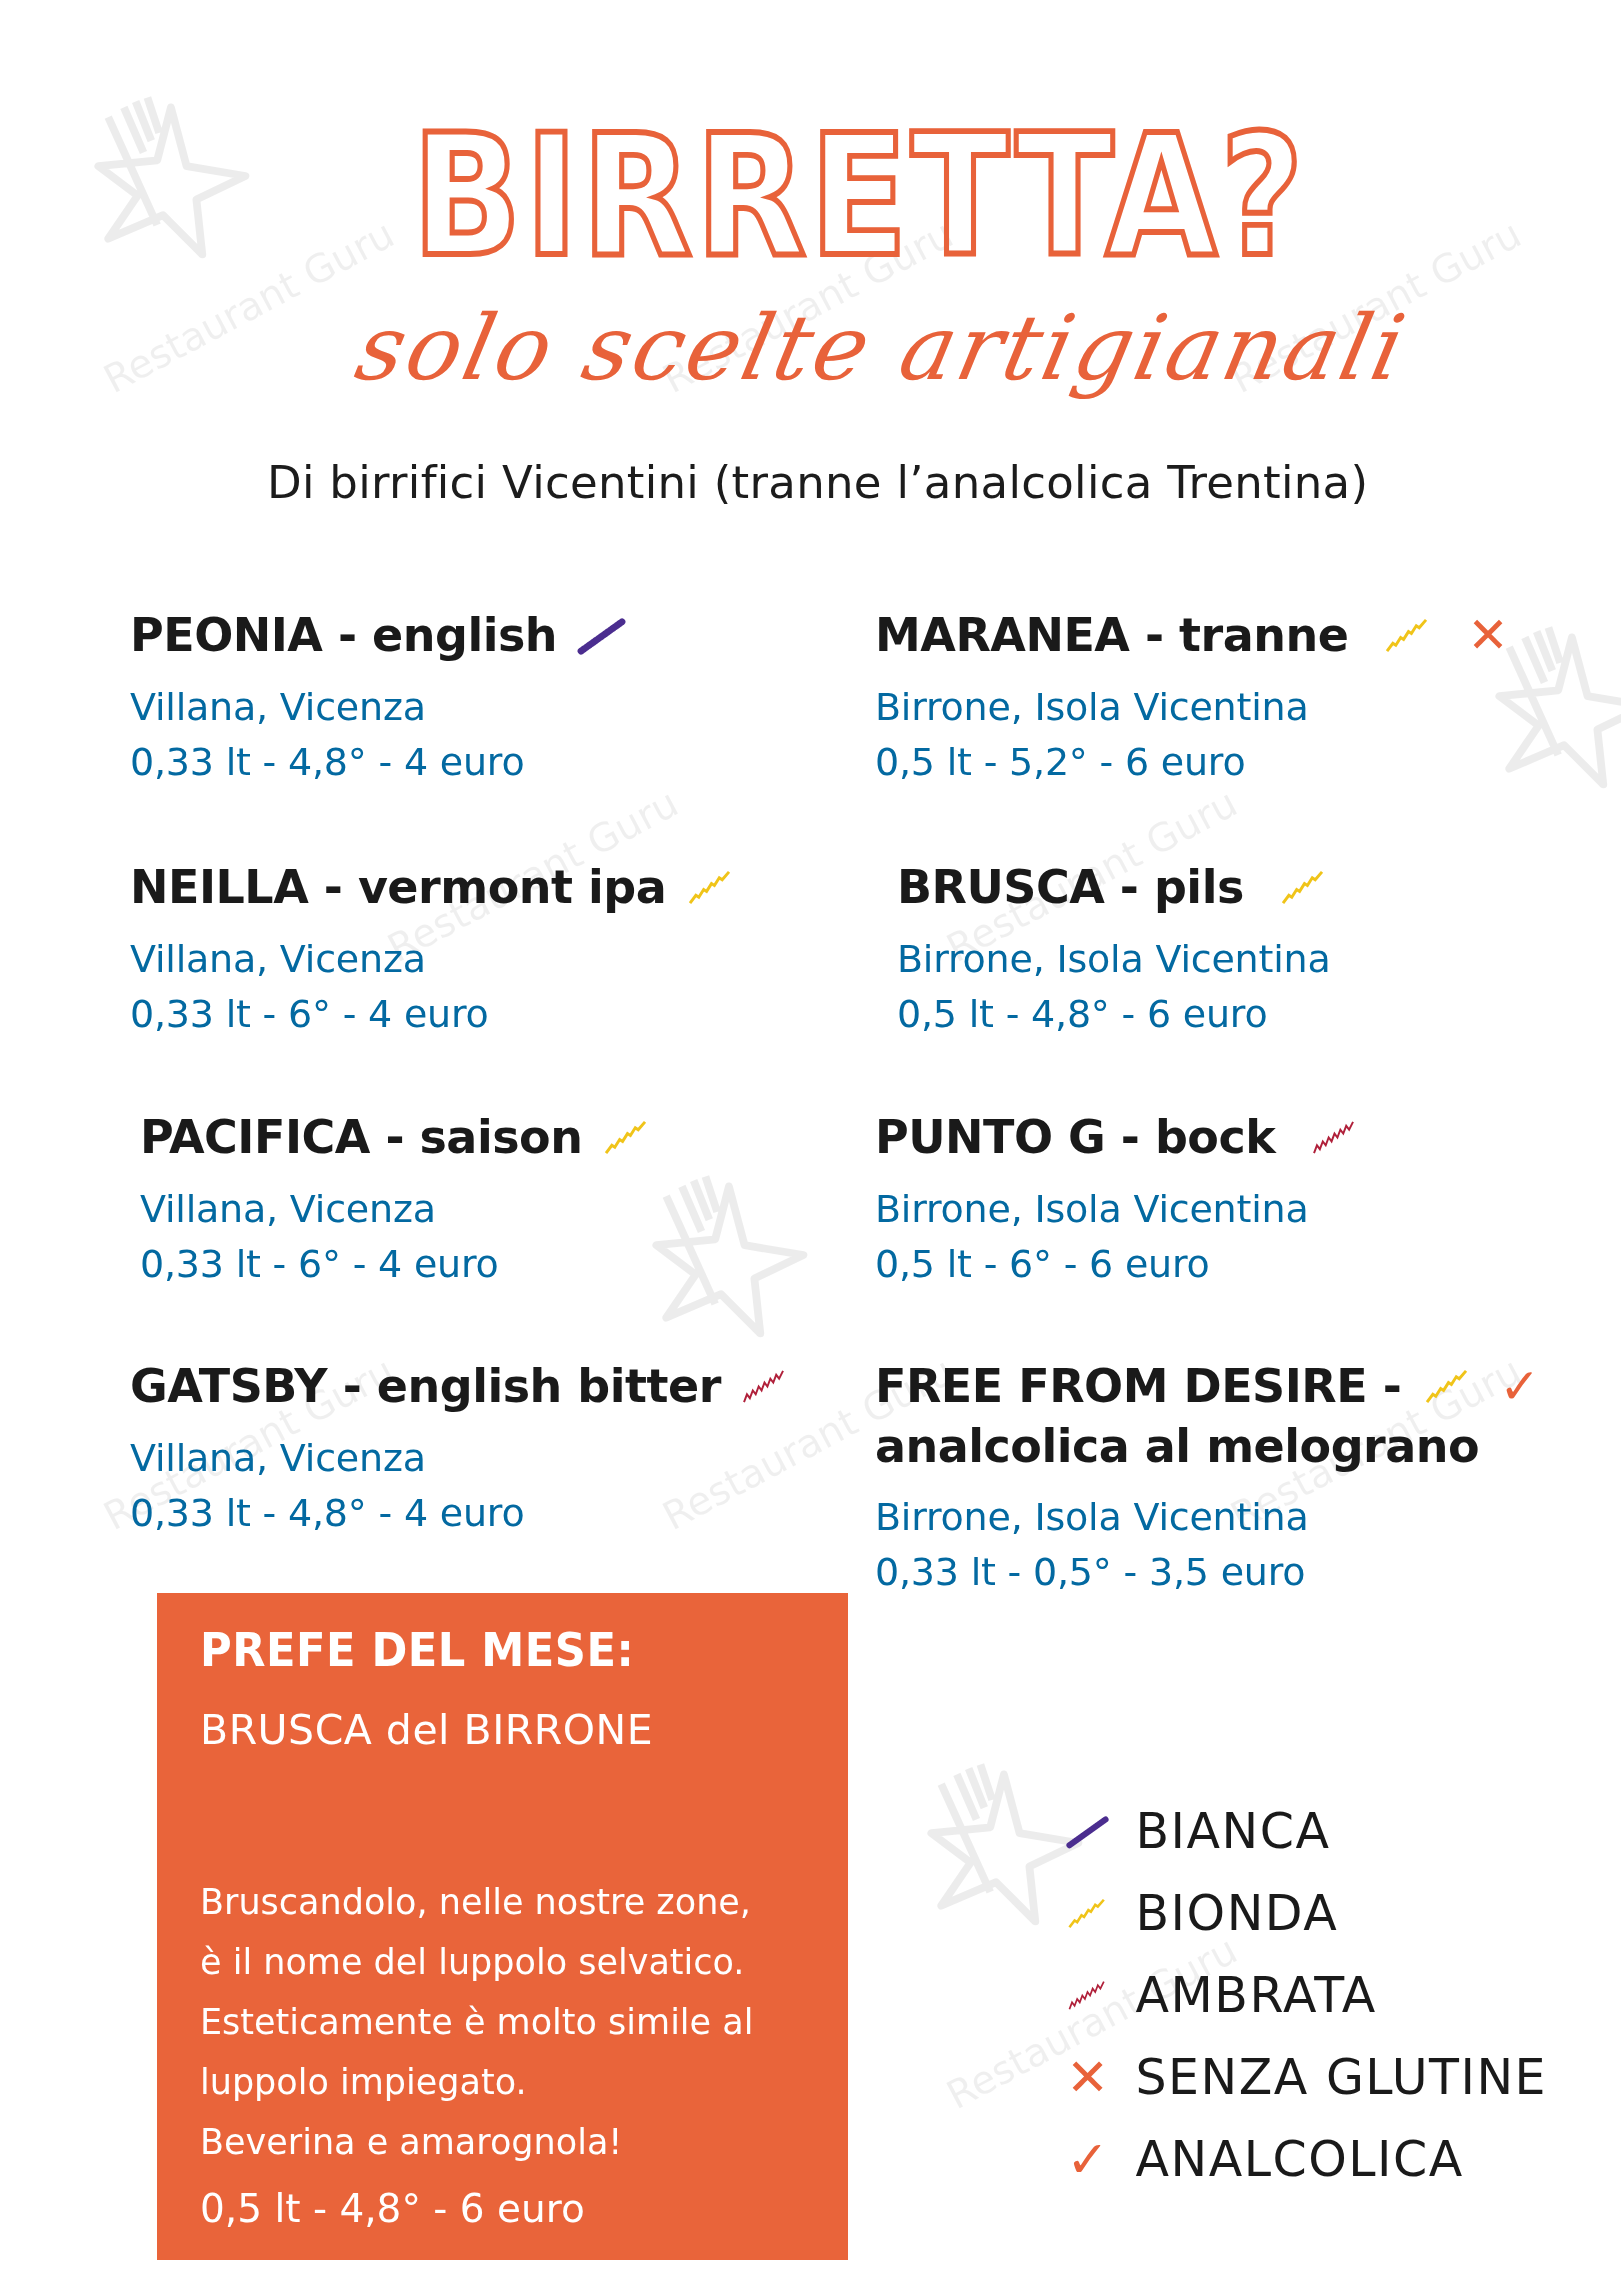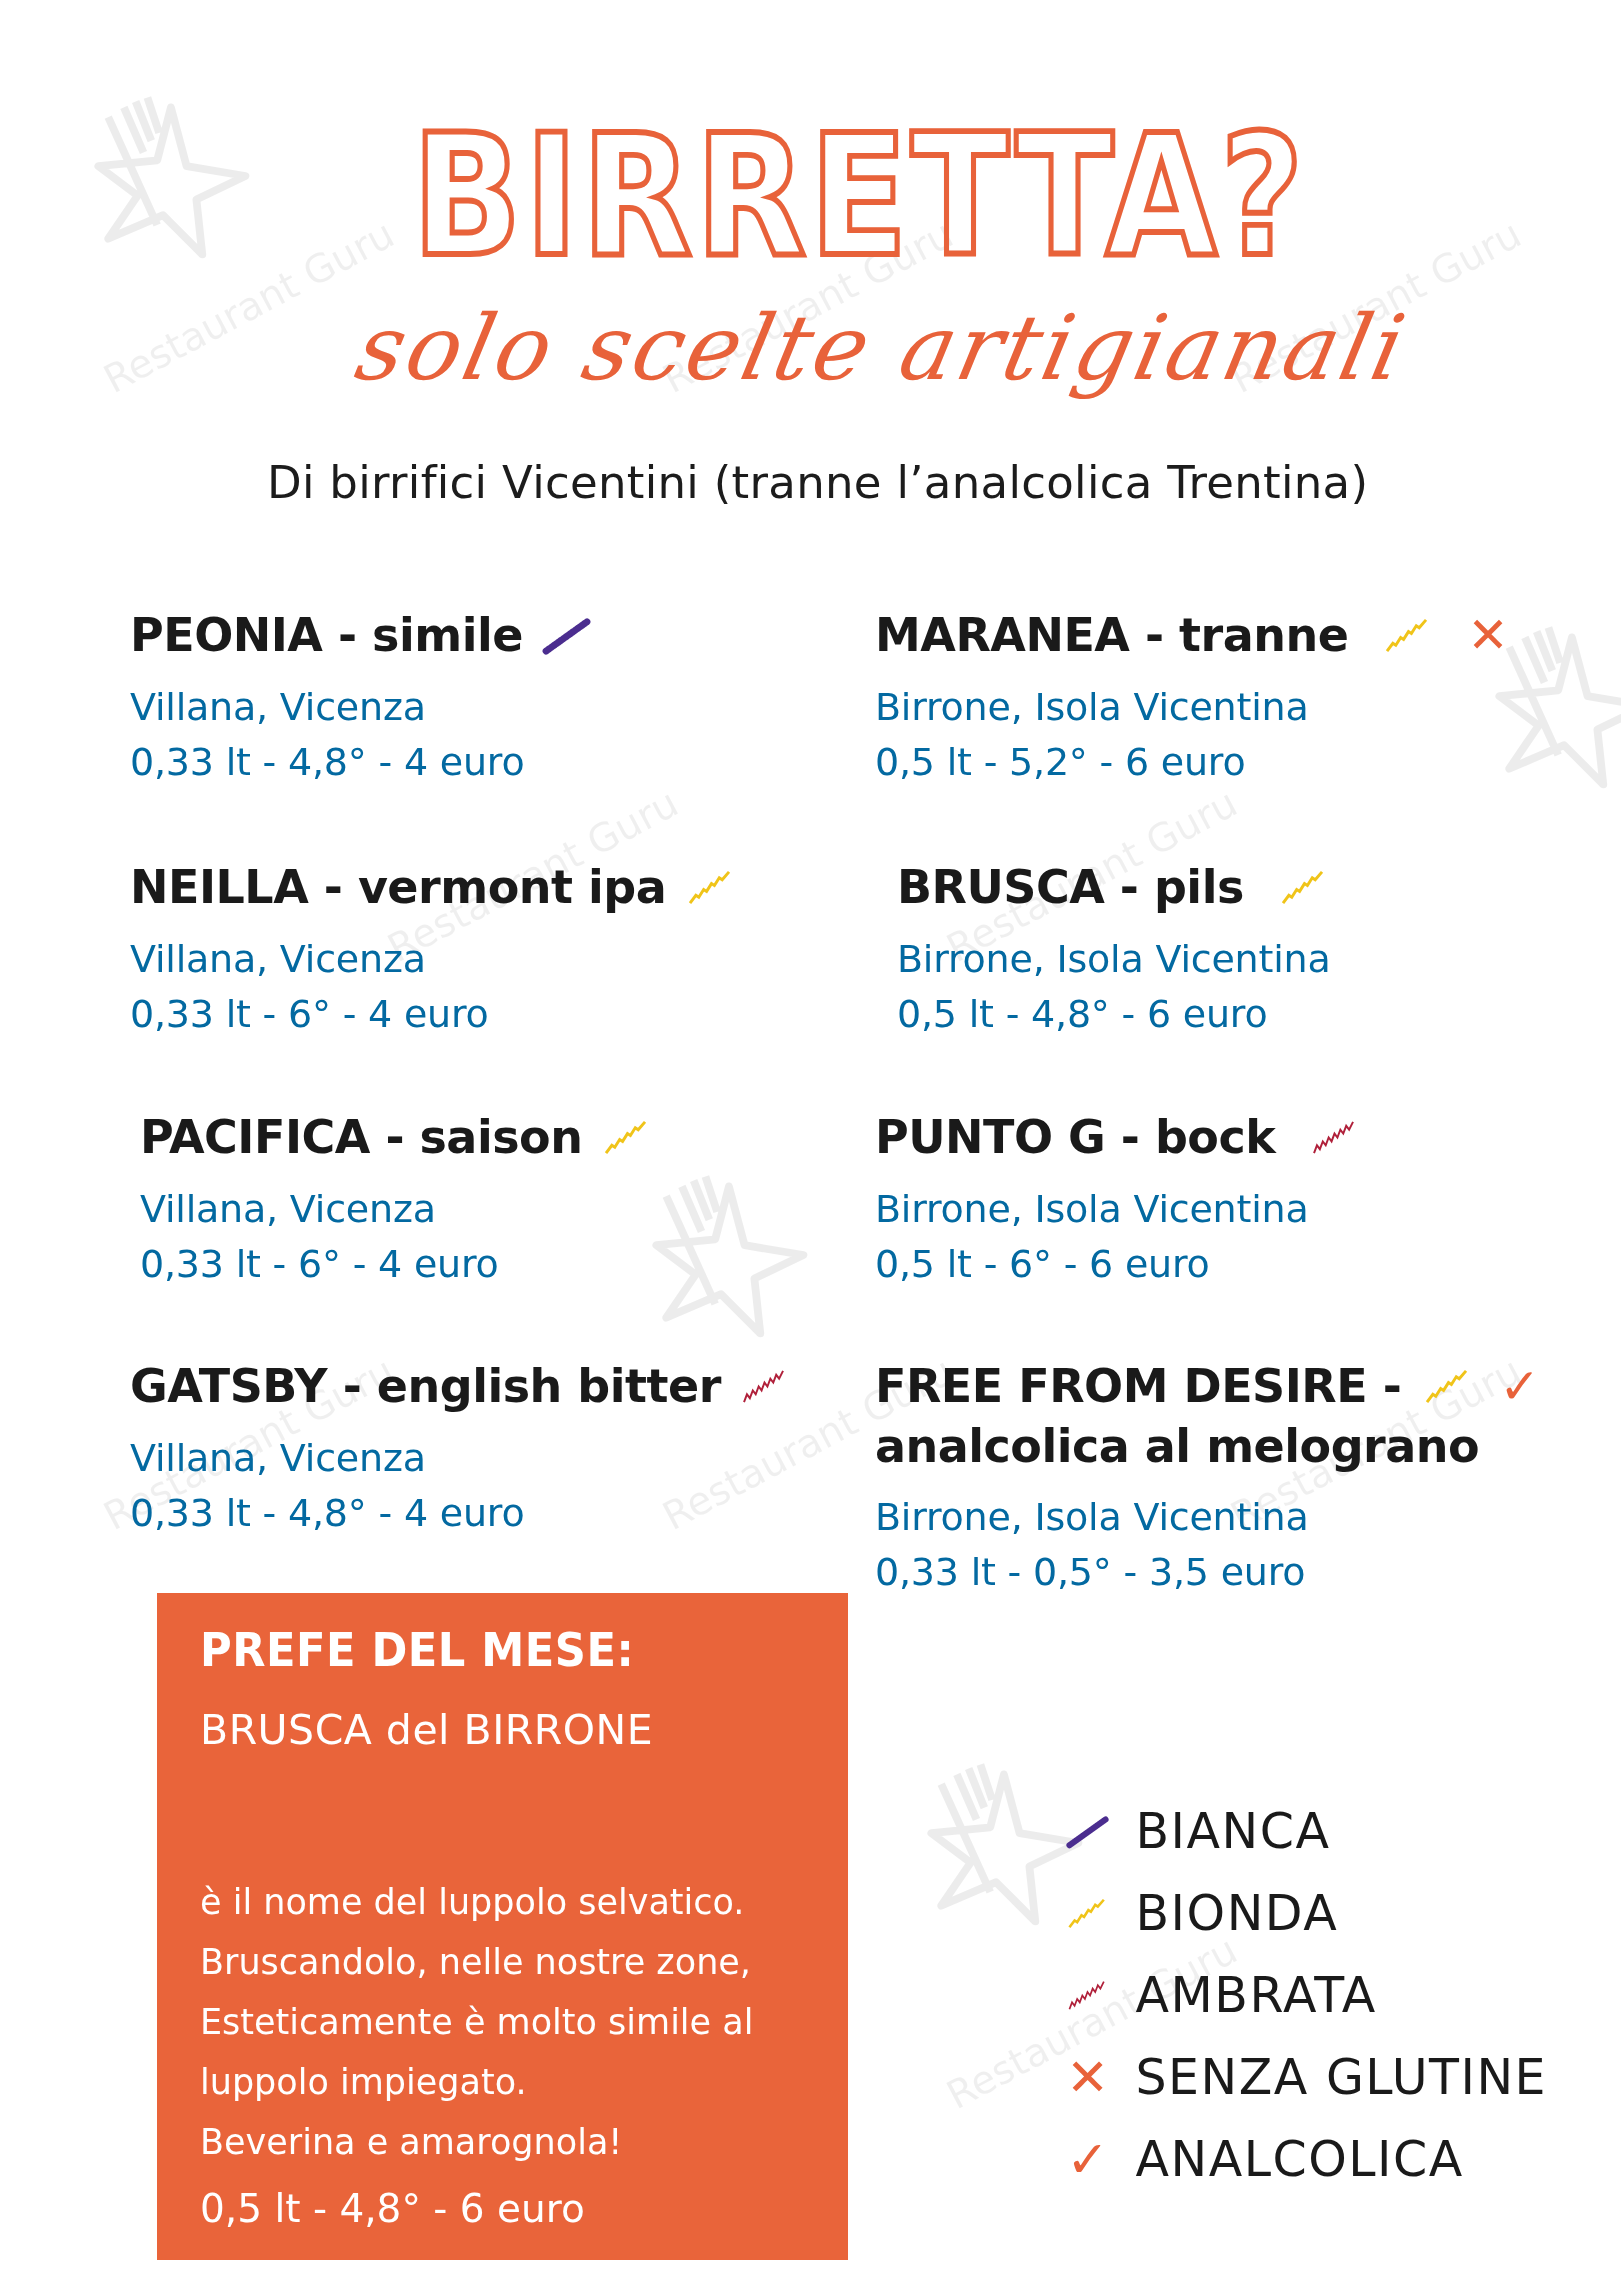--- a/index.html
+++ b/index.html
@@ -85,21 +85,21 @@
 <div class="wm-text" style="left:931px;top:2000px;">Restaurant Guru</div>
 
 <div class="title-wrap">
   <div class="title-outline">BIRRETTA?</div>
 </div>
 <div class="subtitle-script">solo scelte artigianali</div>
 <div class="origin-line">Di birrifici Vicentini (tranne l’analcolica Trentina)</div>
 
 <div class="beer" style="left:130px;top:608px;">
   <div class="beer-name">
-    <span>PEONIA - simile</span>
+    <span>PEONIA - english</span>
     <span class="mark">
       <svg width="49" height="39" viewBox="0 0 50 40">
           <path d="M4 36 L46 6" stroke="#4b2d8f" stroke-width="7" stroke-linecap="round" stroke-dasharray="2 1"></path>
         </svg>
     </span>
   </div>
   <div class="beer-sub">
     <div class="beer-line">Villana, Vicenza</div>
     <div class="beer-line">0,33 lt - 4,8° - 4 euro</div>
   </div>
@@ -210,22 +210,22 @@
   <div class="beer-sub">
     <div class="beer-line">Birrone, Isola Vicentina</div>
     <div class="beer-line">0,33 lt - 0,5° - 3,5 euro</div>
   </div>
 </div>
 
 <div class="promo">
   <div class="promo-title">PREFE DEL MESE:</div>
   <div class="promo-sub">BRUSCA del BIRRONE</div>
   <div class="promo-desc">
+    <div>Bruscandolo, nelle nostre zone,</div>
     <div>è il nome del luppolo selvatico.</div>
-    <div>Bruscandolo, nelle nostre zone,</div>
     <div>Esteticamente è molto simile al</div>
     <div>luppolo impiegato.</div>
     <div>Beverina e amarognola!</div>
   </div>
   <div class="promo-price">0,5 lt - 4,8° - 6 euro</div>
 </div>
 
 <div class="legend">
   <div class="legend-item">
     <span class="legend-icon">

